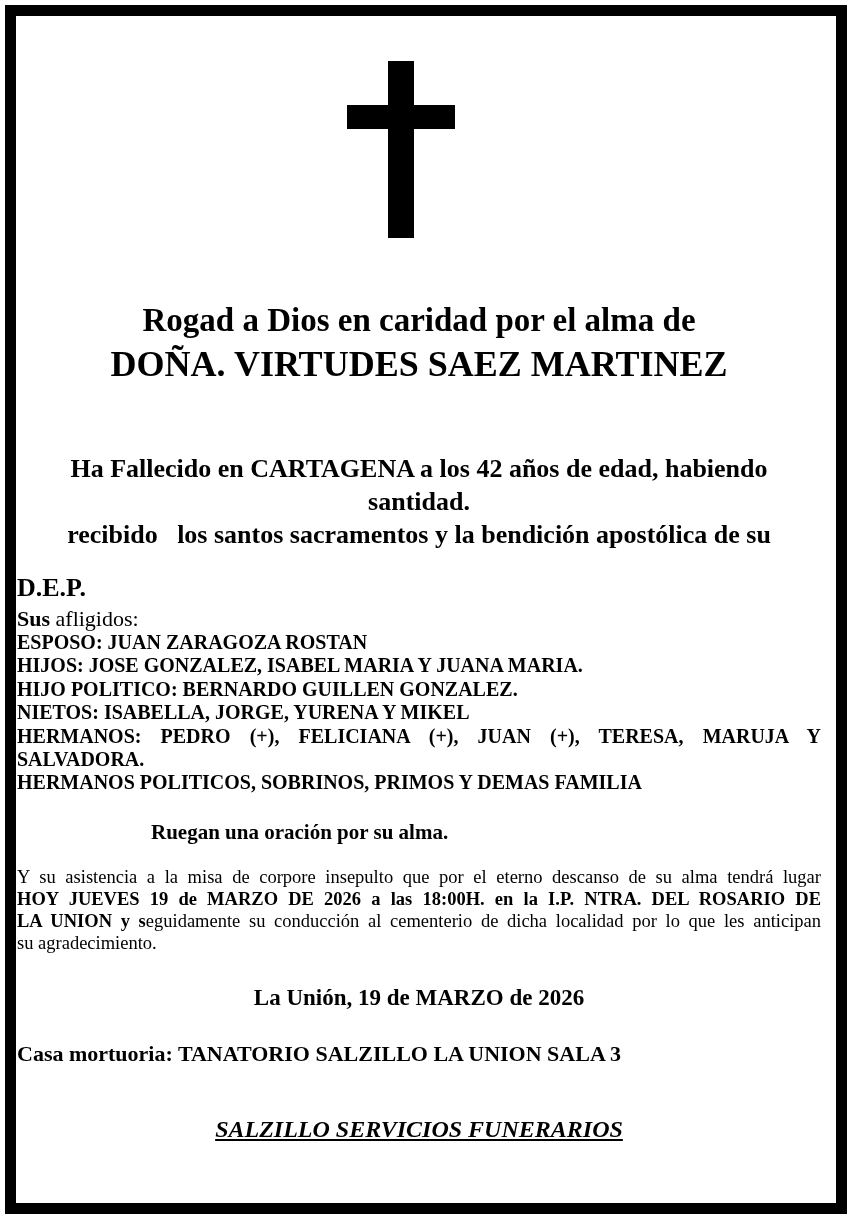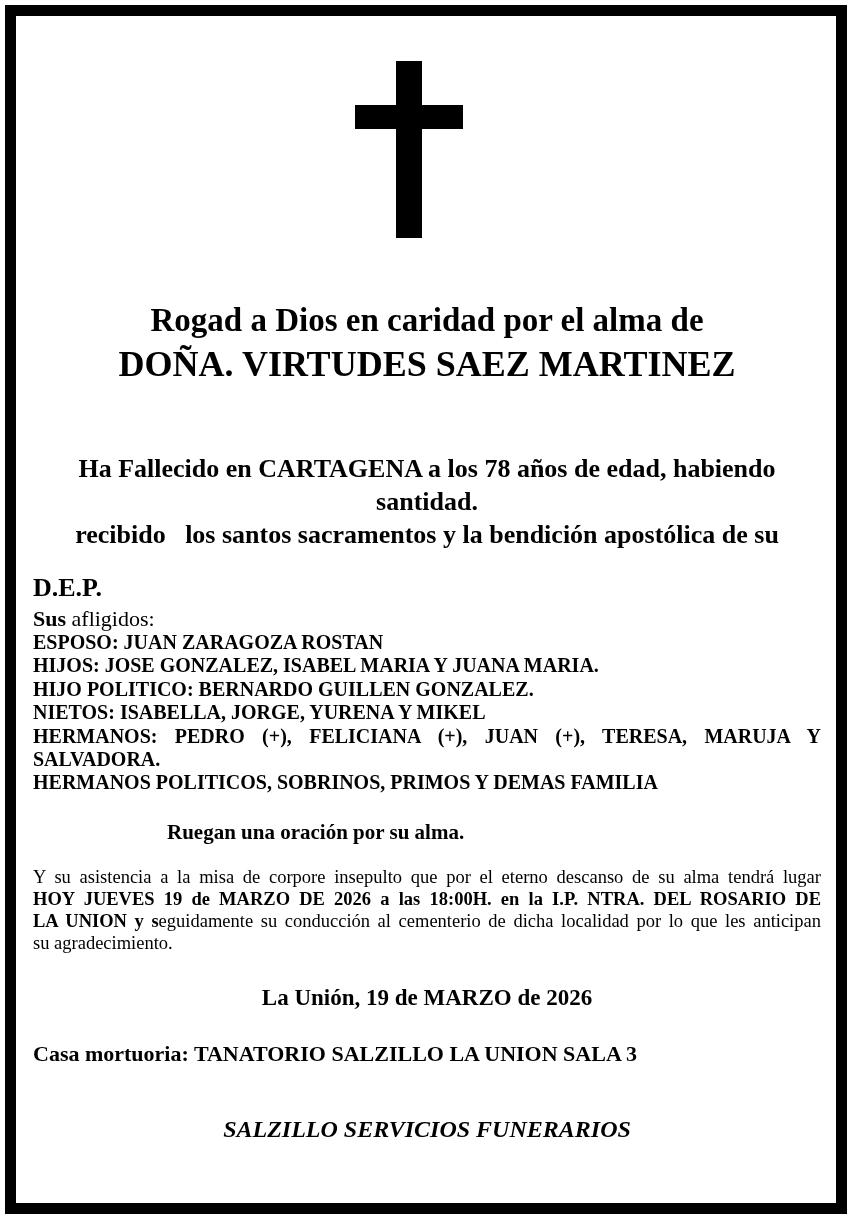--- a/index.html
+++ b/index.html
@@ -12,21 +12,21 @@
     position: relative;
   }
   .frame {
     position: absolute;
     left: 5px; top: 5px; right: 3px; bottom: 3px;
     border: 11px solid #000000;
     box-sizing: border-box;
   }
   .content {
     position: absolute;
-    left: 17px; right: 15px; top: 0;
+    left: 1px; right: 15px; top: 0;
   }
   
   .cross {
     position: relative;
     width: 108px; height: 177px;
     margin: 45px auto 0 auto;
     transform: translateX(-18px);
   }
   .cross-v {
     position: absolute;
@@ -97,40 +97,41 @@
   .mortuary {
     margin-top: 26px;
     font-size: 22px; font-weight: bold;
     line-height: 30px;
   }
   .funeral-home {
     margin-top: 45px;
     text-align: center;
     font-size: 24px; font-weight: bold;
     font-style: italic;
+    text-decoration: underline;
     line-height: 30px;
   }
 </style>
 </head>
 <body>
 
 <div class="page">
   <div class="frame">
     <div class="content">
 
       <div class="cross">
         <div class="cross-v"></div>
         <div class="cross-h"></div>
       </div>
 
       <div class="invocation">Rogad a Dios en caridad por el alma de</div>
       <div class="deceased">DOÑA. VIRTUDES SAEZ MARTINEZ</div>
 
       <div class="obit">
-        <div>Ha Fallecido en CARTAGENA a los 78 años de edad, habiendo</div>
+        <div>Ha Fallecido en CARTAGENA a los 42 años de edad, habiendo</div>
         <div>santidad.</div>
         <div>recibido&nbsp;&nbsp; los santos sacramentos y la bendición apostólica de su</div>
       </div>
 
       <div class="dep">D.E.P.</div>
 
       <div class="family-intro"><span class="b">Sus</span> <span>afligidos:</span></div>
 
       <div class="family-line">ESPOSO: JUAN ZARAGOZA ROSTAN</div>
       <div class="family-line">HIJOS: JOSE GONZALEZ, ISABEL MARIA Y JUANA MARIA.</div>

